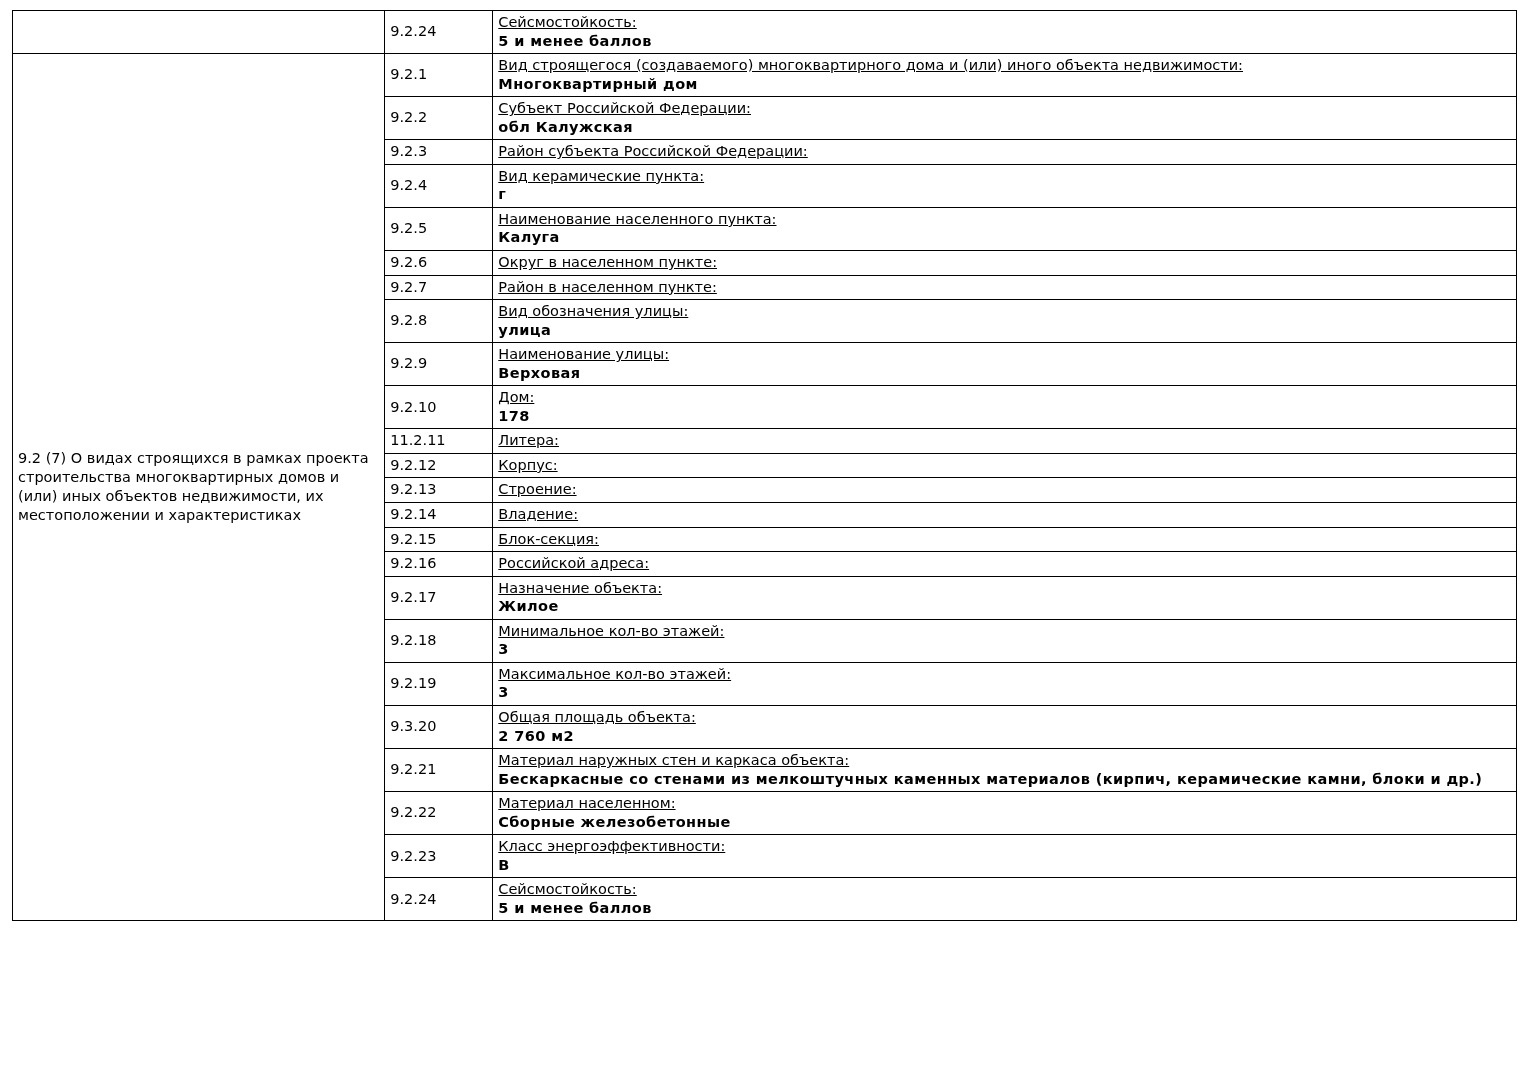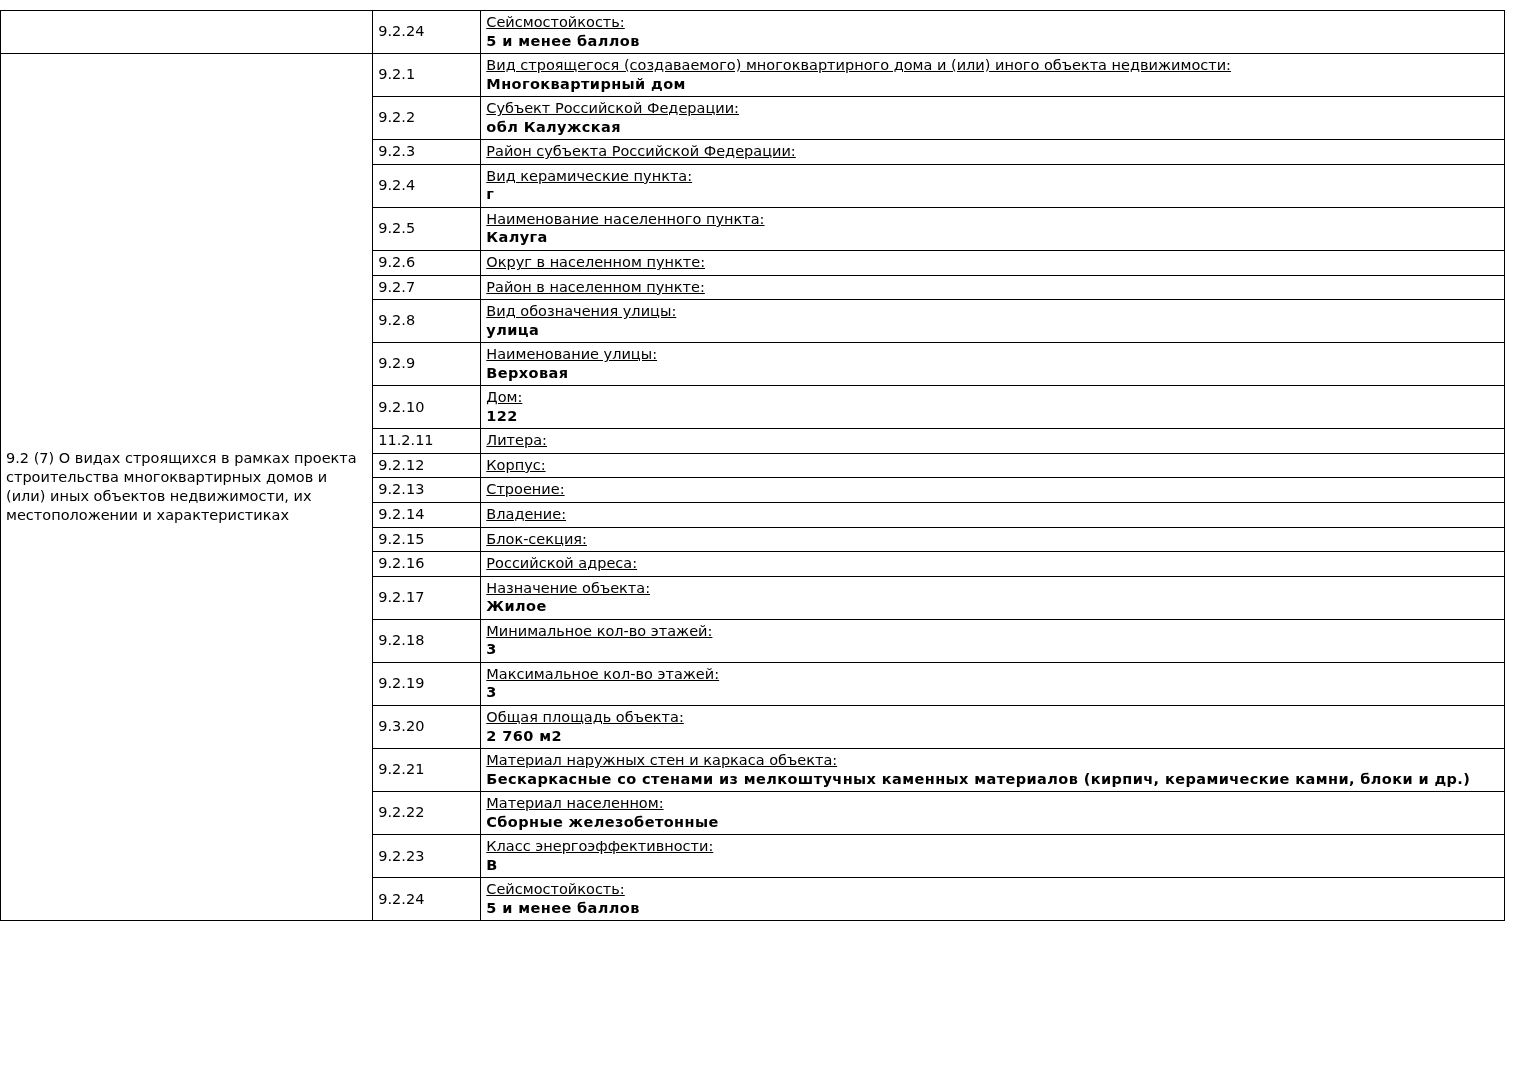--- a/index.html
+++ b/index.html
@@ -12,21 +12,21 @@
     height: 1080px;
     font-family: "DejaVu Sans", sans-serif;
     color: #000000;
     overflow: hidden;
   }
   .page {
     position: relative;
     width: 1529px;
     height: 1080px;
     box-sizing: border-box;
-    padding: 10px 12px 0 0;
+    padding: 10px 12px 0 12px;
   }
   table.doc-table {
     border-collapse: collapse;
     table-layout: fixed;
     width: 1505px;
     margin: 0;
   }
   table.doc-table td {
     border: 1px solid #000000;
     vertical-align: middle;
@@ -158,21 +158,21 @@
         <td class="col-value">
           <span class="label">Наименование улицы:</span>
           <span class="value">Верховая</span>
         </td>
       </tr>
 
       <tr>
         <td class="col-code">9.2.10</td>
         <td class="col-value">
           <span class="label">Дом:</span>
-          <span class="value">122</span>
+          <span class="value">178</span>
         </td>
       </tr>
 
       <tr>
         <td class="col-code">11.2.11</td>
         <td class="col-value">
           <span class="label">Литера:</span>
 
         </td>
       </tr>

